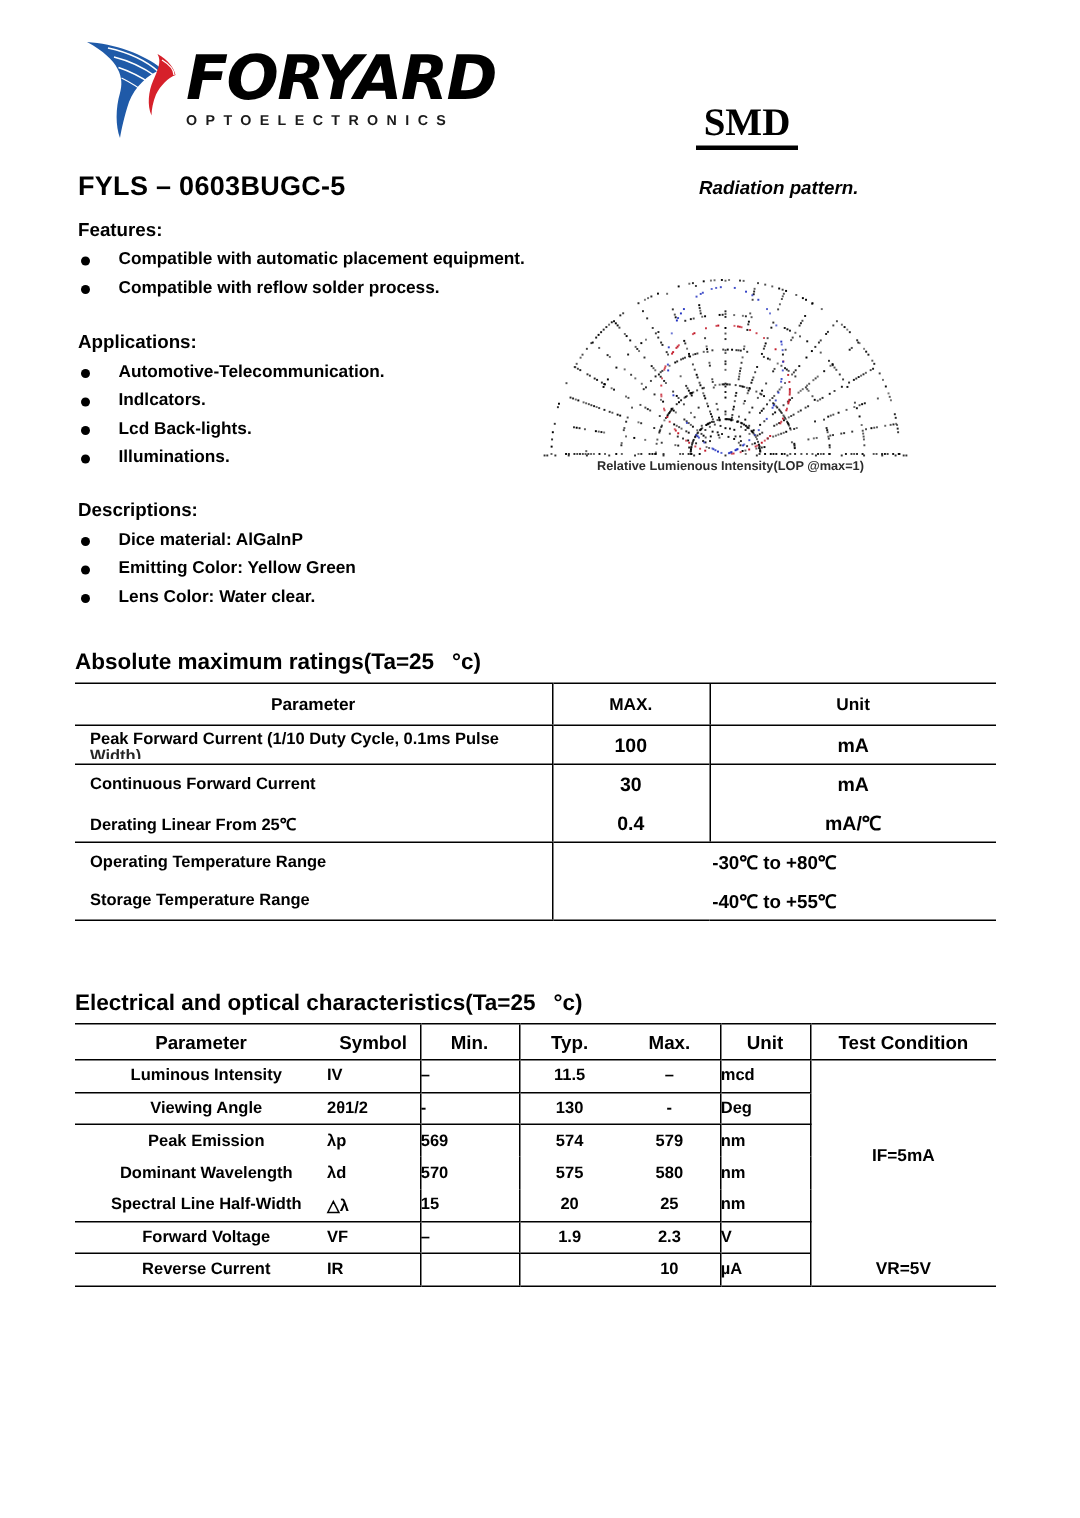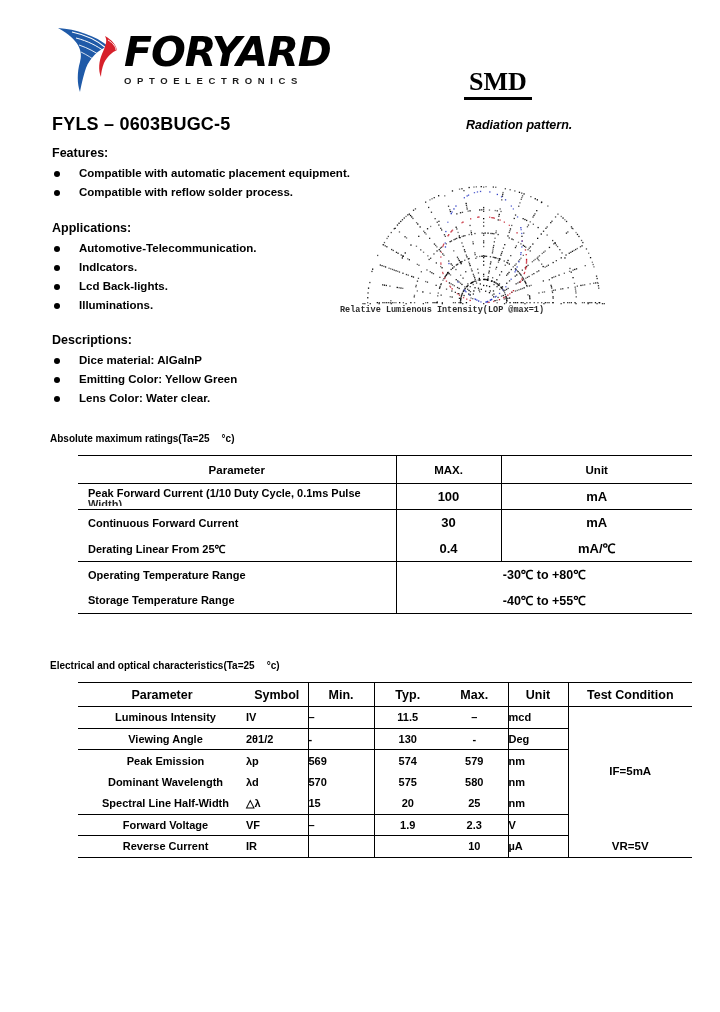--- a/index.html
+++ b/index.html
@@ -134,45 +134,44 @@
 
   
   .radpattern {
     position: absolute;
     left: 352px; top: 168px;
     width: 262px; height: 152px;
   }
   .radpattern svg { display: block; }
   .rad-caption {
     position: absolute;
-    left: 340px; top: 305px;
+    left: 356px; top: 305px;
     width: 262px;
+    text-align: center;
     font-size: 8.5px;
     font-weight: bold;
     color: #2b2b2b;
     white-space: nowrap;
-    font-family: Liberation Mono, monospace;
   }
 
   
   .table-heading {
     position: absolute;
     left: 50px;
-    font-size: 10px;
+    font-size: 15px;
     font-weight: bold;
     white-space: nowrap;
   }
   .deg-gap { display: inline-block; width: 12px; }
 
   table.dt {
     position: absolute;
     border-collapse: collapse;
     table-layout: fixed;
     font-weight: bold;
-    margin-left: 28px;
   }
   table.dt td, table.dt th {
     padding: 0;
     vertical-align: middle;
     font-weight: bold;
   }
 
   
   #ratings-table {
     left: 50px; top: 455px;

